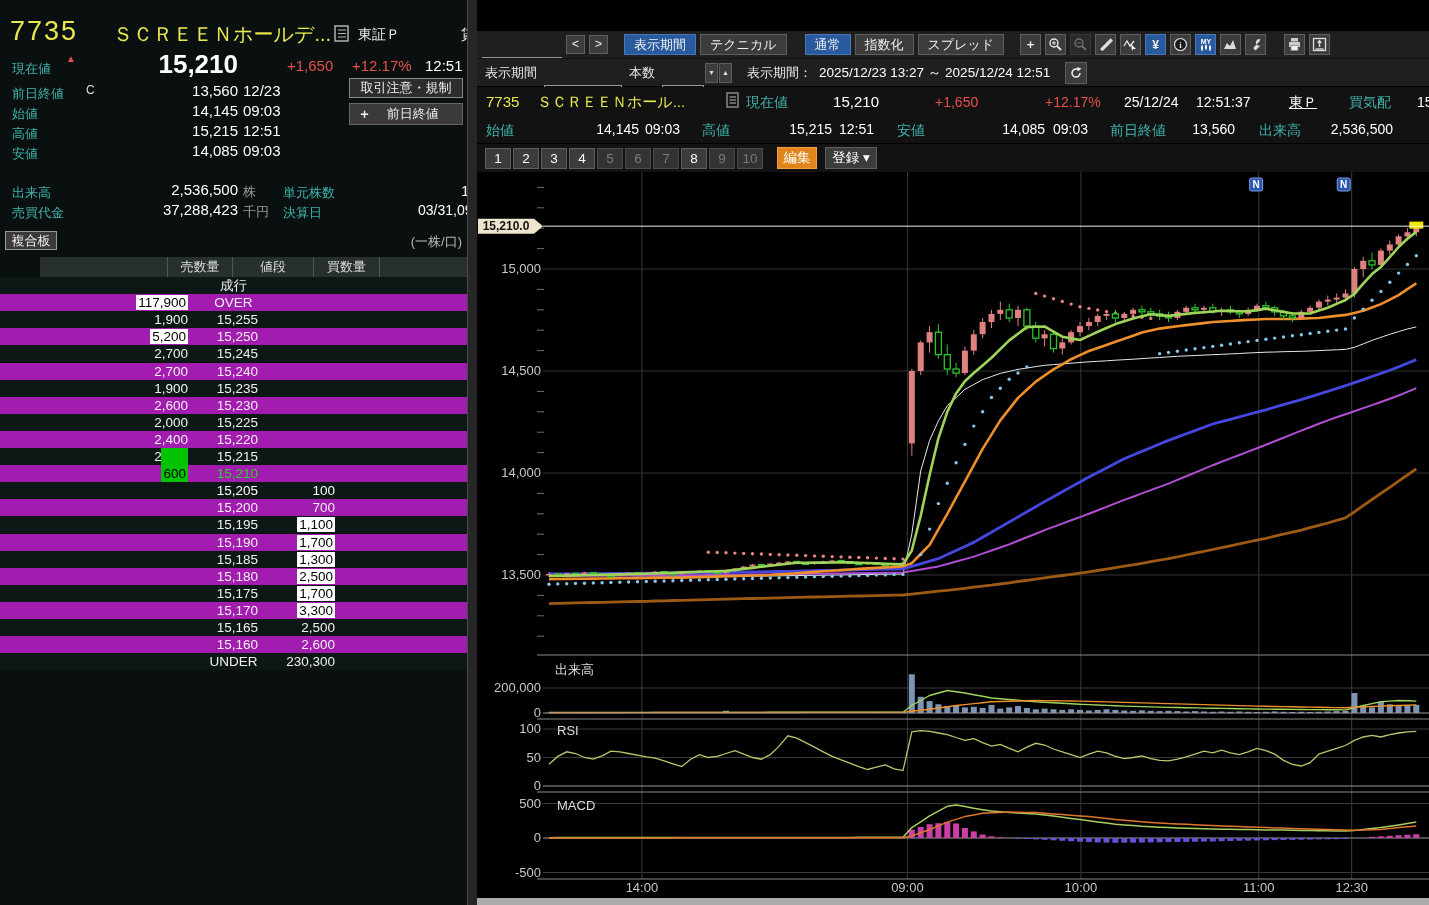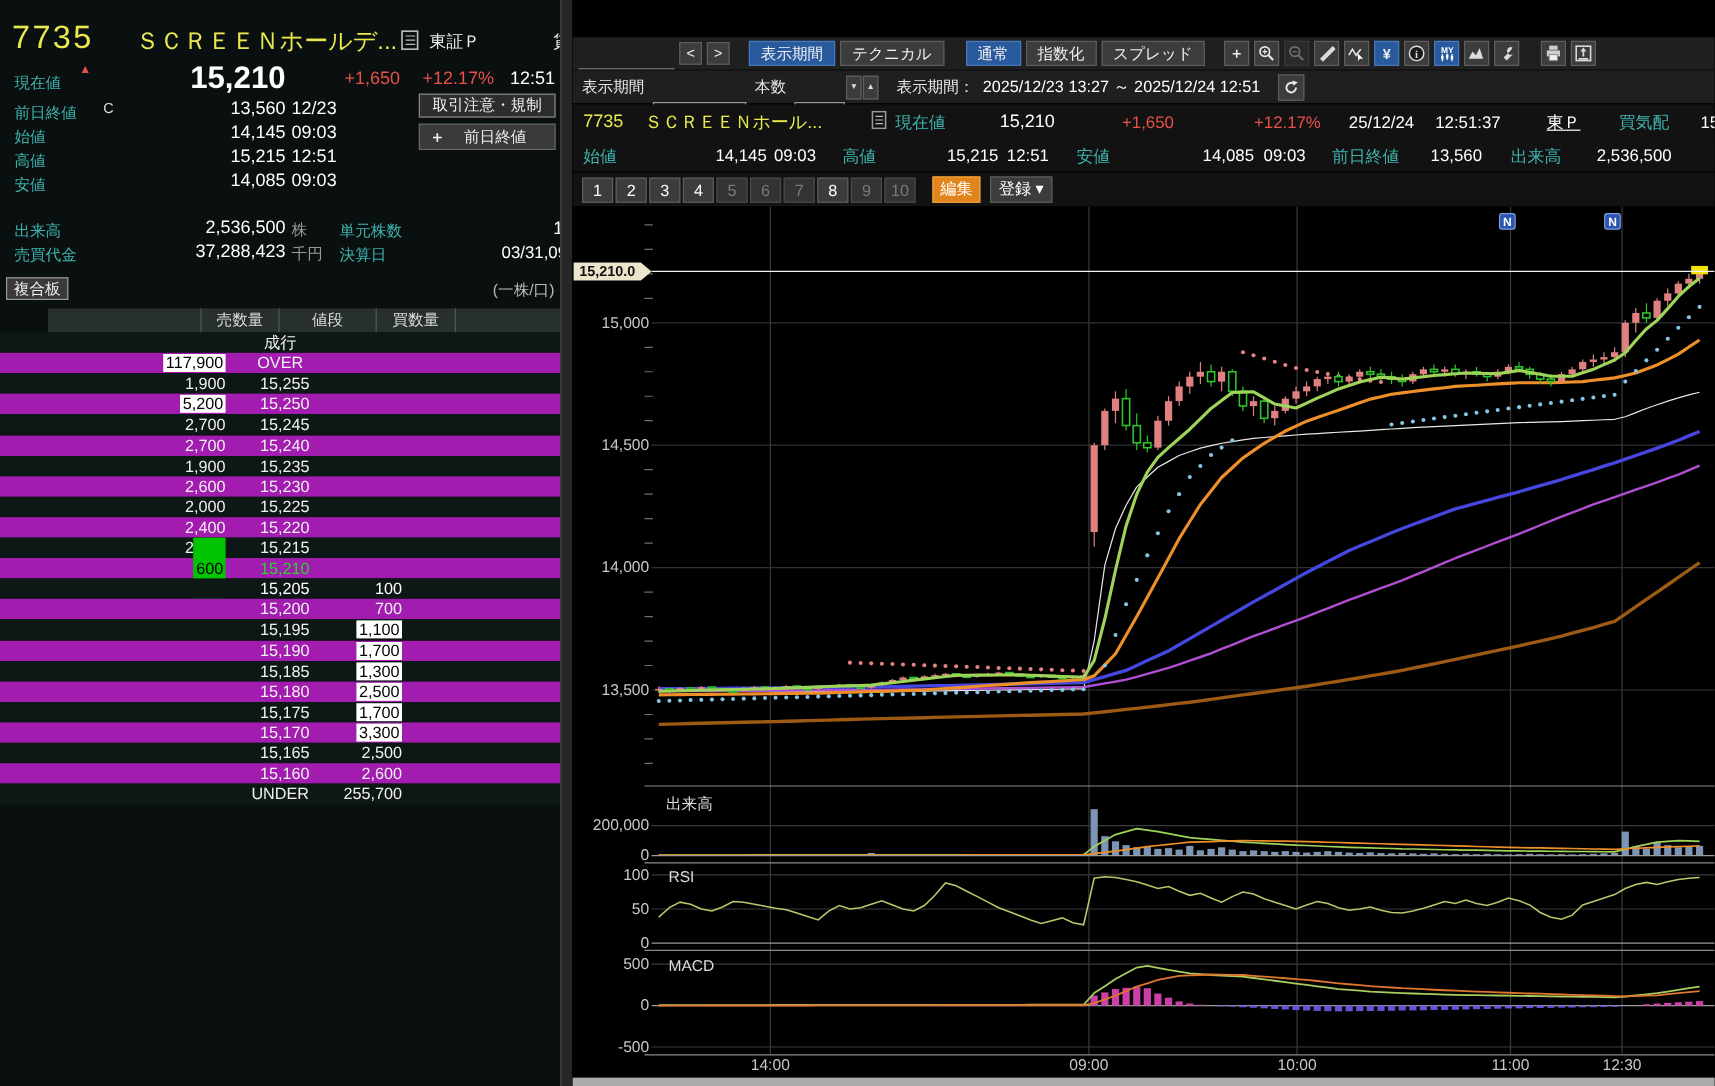--- a/index.html
+++ b/index.html
@@ -214,21 +214,21 @@
         <div class="book-row row-even" style="top: 342px;">
           <span class="cell-price">15,165</span>
           <span class="cell-buy"><span>2,500</span></span>
         </div>
         <div class="book-row row-odd" style="top: 359.1px;">
           <span class="cell-price">15,160</span>
           <span class="cell-buy"><span>2,600</span></span>
         </div>
         <div class="book-row row-even" style="top: 376.2px;">
           <span class="cell-price-c">UNDER</span>
-          <span class="cell-buy"><span>255,700</span></span>
+          <span class="cell-buy"><span>230,300</span></span>
         </div>
       </div>
   </div>
 
   <div id="divider"></div>
 
   <div id="right-panel">
 
     <div id="toolbar">
       <div class="sel-box" style="width:80px;">

